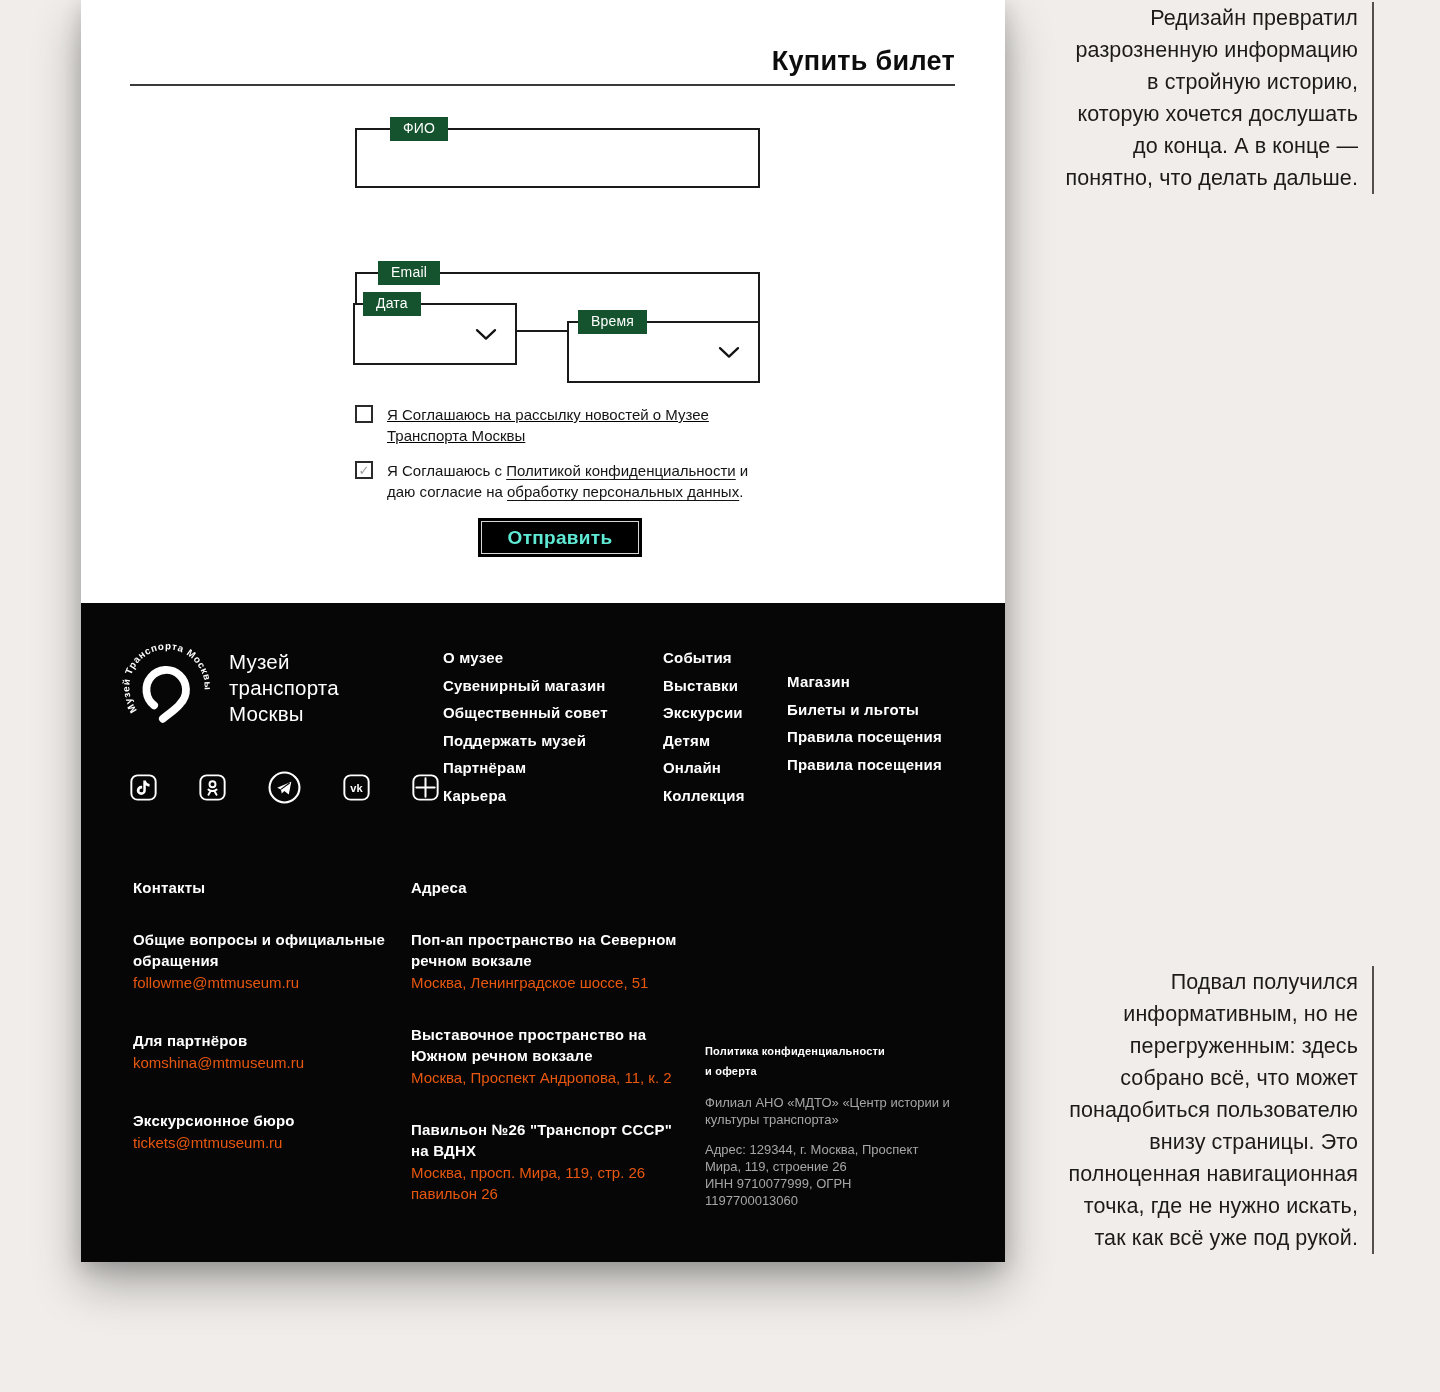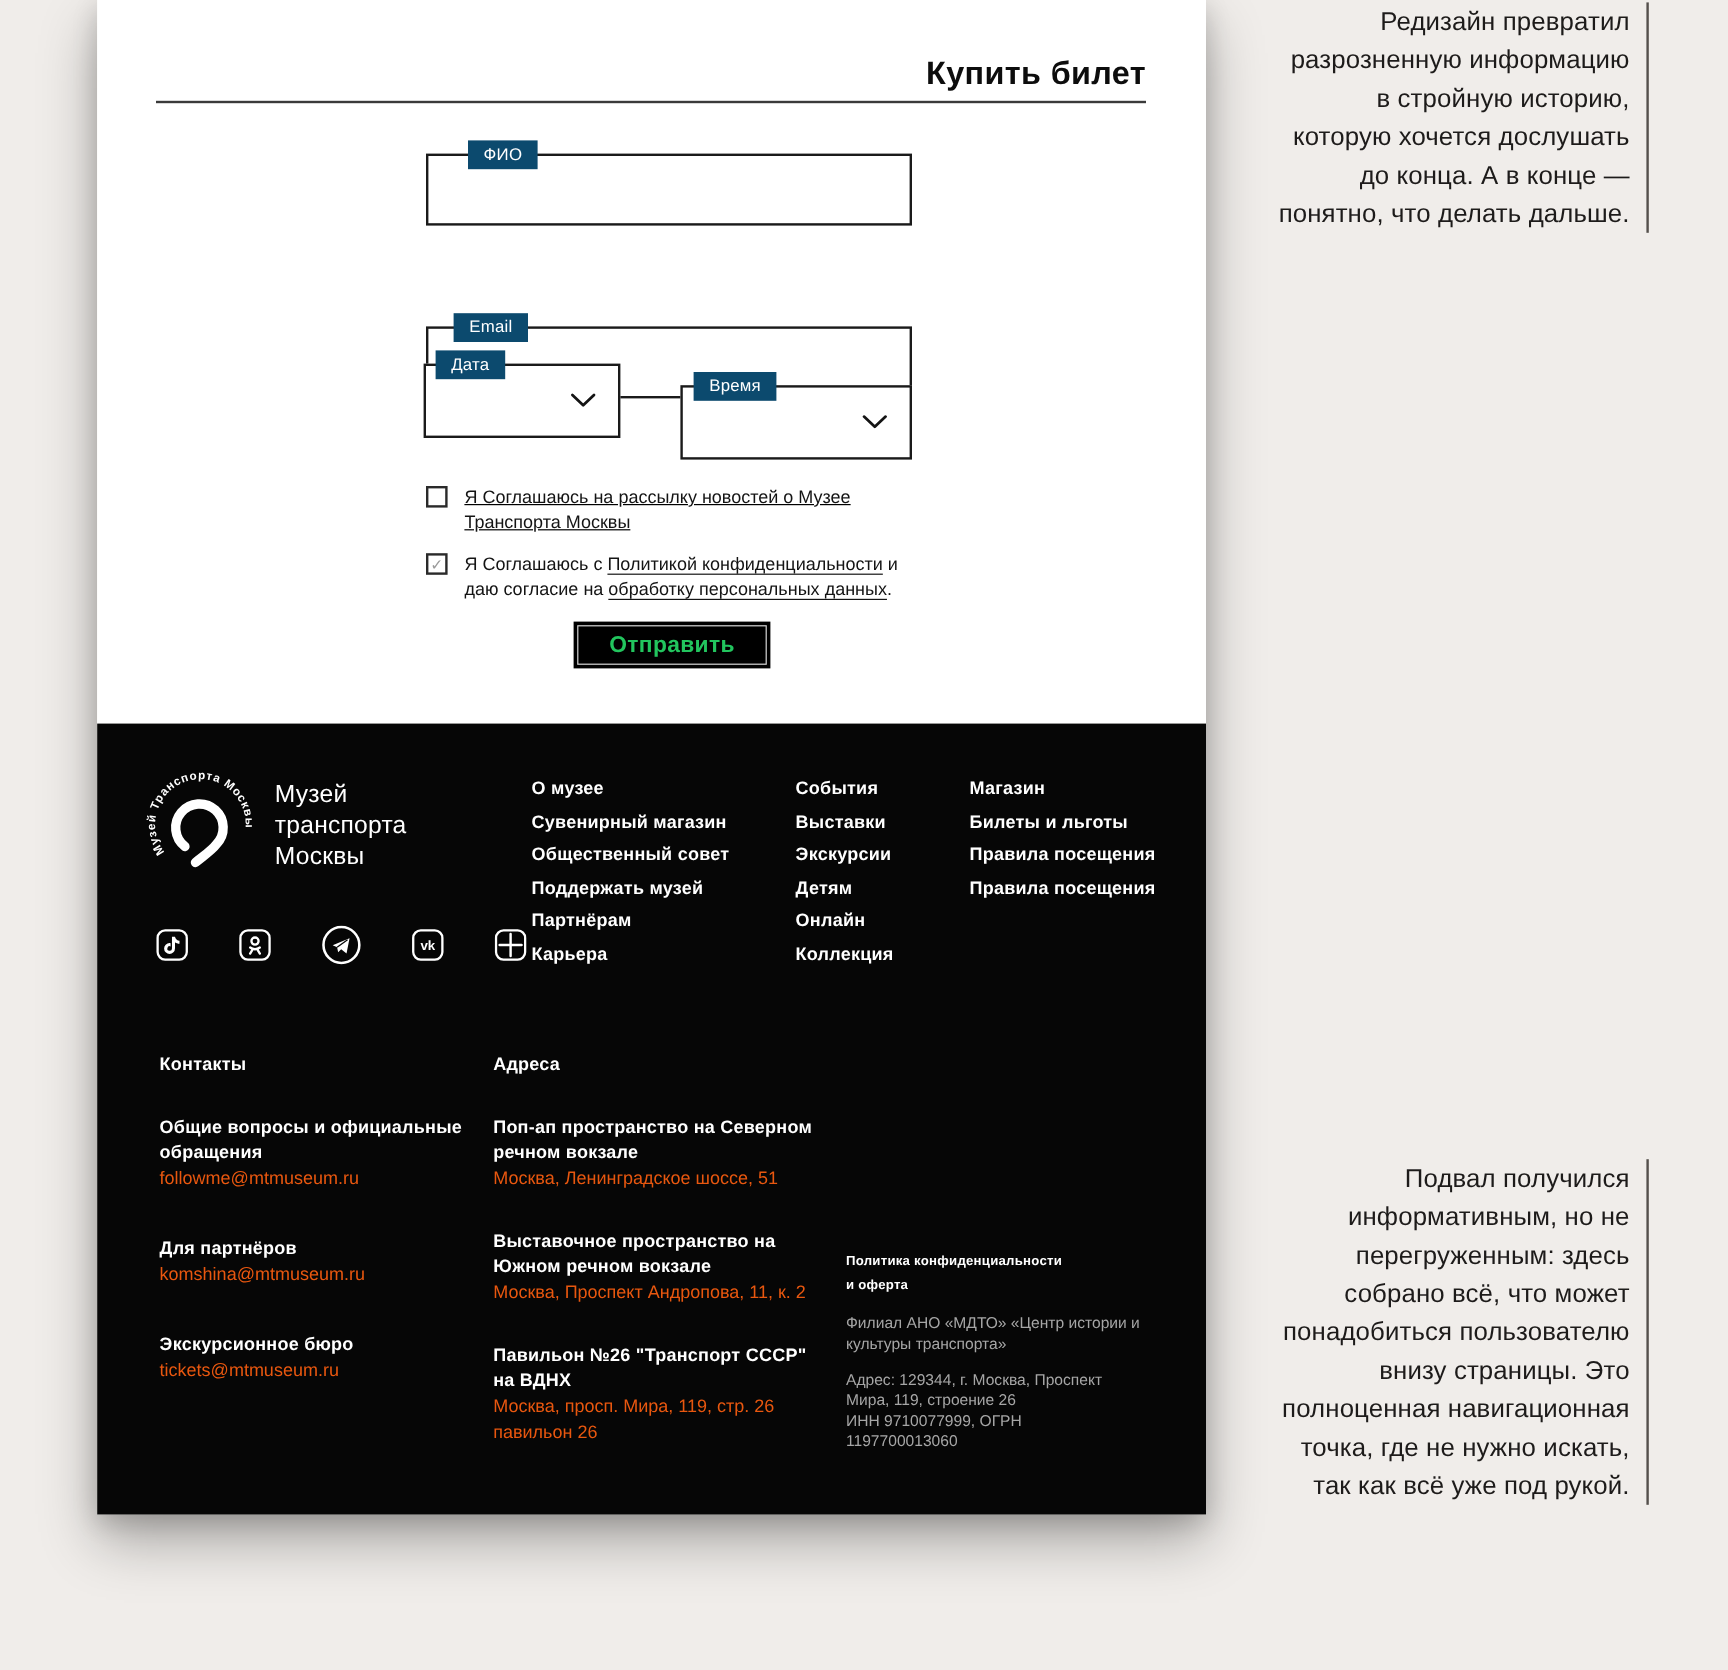--- a/index.html
+++ b/index.html
@@ -10,52 +10,52 @@
   
   .card { position:absolute; left:81px; top:0; width:924px; height:1262px;
           box-shadow:0 22px 45px rgba(0,0,0,.30), 0 6px 20px rgba(0,0,0,.16); }
   .form-section { position:relative; width:100%; height:603px; background:#ffffff; }
 
   .page-title { position:absolute; top:46px; right:50px; font-size:27px; font-weight:700;
                 color:#0d0d0d; letter-spacing:.3px; }
   .title-rule { position:absolute; top:84px; left:49px; right:50px; height:2px; background:#3a3a3a; }
 
   .field { position:absolute; }
-  .chip { position:absolute; top:0; z-index:2; background:#0c4a6e; color:#ffffff;
+  .chip { position:absolute; top:0; z-index:2; background:#14532d; color:#ffffff;
           font-size:14px; padding:3px 13px 5px; letter-spacing:.2px; }
   .box { position:absolute; top:11px; left:0; right:0; background:#fff; border:2px solid #1a1a1a; }
   input.box { font-size:16px; color:#111; padding:0 14px; outline:none; width:100%; }
   .select-box { cursor:pointer; }
   .chev { position:absolute; right:18px; top:50%; transform:translateY(-38%); }
 
   .cb-row { position:absolute; left:274px; display:flex; gap:14px; width:400px; }
   .cb { width:18px; height:18px; border:2px solid #2a2a2a; background:#fff; flex:none; margin-top:1px;
         display:flex; align-items:center; justify-content:center; font-size:13px; color:#9a9a9a; cursor:pointer; }
   .cb-label { font-size:15px; line-height:21px; color:#141414; white-space:pre-line; }
   .cb-label a { color:#141414; text-decoration:underline; text-underline-offset:3px; cursor:pointer; }
 
   .submit-btn { position:absolute; left:397px; top:518px; width:164px; height:39px; background:#000;
-                border:none; color:#22c55e; font-family:"Liberation Sans",sans-serif; font-size:19px;
+                border:none; color:#5eead4; font-family:"Liberation Sans",sans-serif; font-size:19px;
                 font-weight:700; letter-spacing:.3px; cursor:pointer; }
   .submit-btn::before { content:""; position:absolute; inset:3px; border:1px solid #d8d8d8; pointer-events:none; }
 
   
   .footer { position:relative; width:100%; height:659px; background:#060606; color:#fff; }
 
   .logo-mark { position:absolute; left:40px; top:38px; width:92px; height:92px; }
   .wordmark { position:absolute; left:148px; top:46px; font-size:20.5px; line-height:26px;
               font-weight:500; white-space:pre-line; letter-spacing:.2px; }
 
   .socials { position:absolute; left:49px; top:168px; display:flex; align-items:center; gap:42px; }
   .social-link { display:block; cursor:pointer; }
 
   .nav-col { position:absolute; top:47px; list-style:none; }
   .nav-col li { font-size:15px; font-weight:700; line-height:15px; margin-bottom:12.5px;
                 letter-spacing:.2px; cursor:pointer; white-space:nowrap; }
-  .nav-col.c1 { left:362px; } .nav-col.c2 { left:582px; } .nav-col.c3 { left:727px; }
+  .nav-col.c1 { left:362px; } .nav-col.c2 { left:582px; } .nav-col.c3 { left:706px;margin-top:24px; }
 
   .col-heading { position:absolute; top:276px; font-size:15px; font-weight:700; letter-spacing:.2px; }
   .col-heading.contacts { left:52px; } .col-heading.addresses { left:330px; }
 
   .contact-list { position:absolute; left:52px; top:326px; width:280px; display:flex;
                   flex-direction:column; gap:37px; }
   .addr-list { position:absolute; left:330px; top:326px; width:345px; display:flex;
                flex-direction:column; gap:31px; }
   .blk-title { font-size:15px; font-weight:700; line-height:21px; white-space:pre-line; letter-spacing:.2px; }
   .blk-link { display:block; font-size:15px; line-height:21px; margin-top:1px; text-decoration:none;

